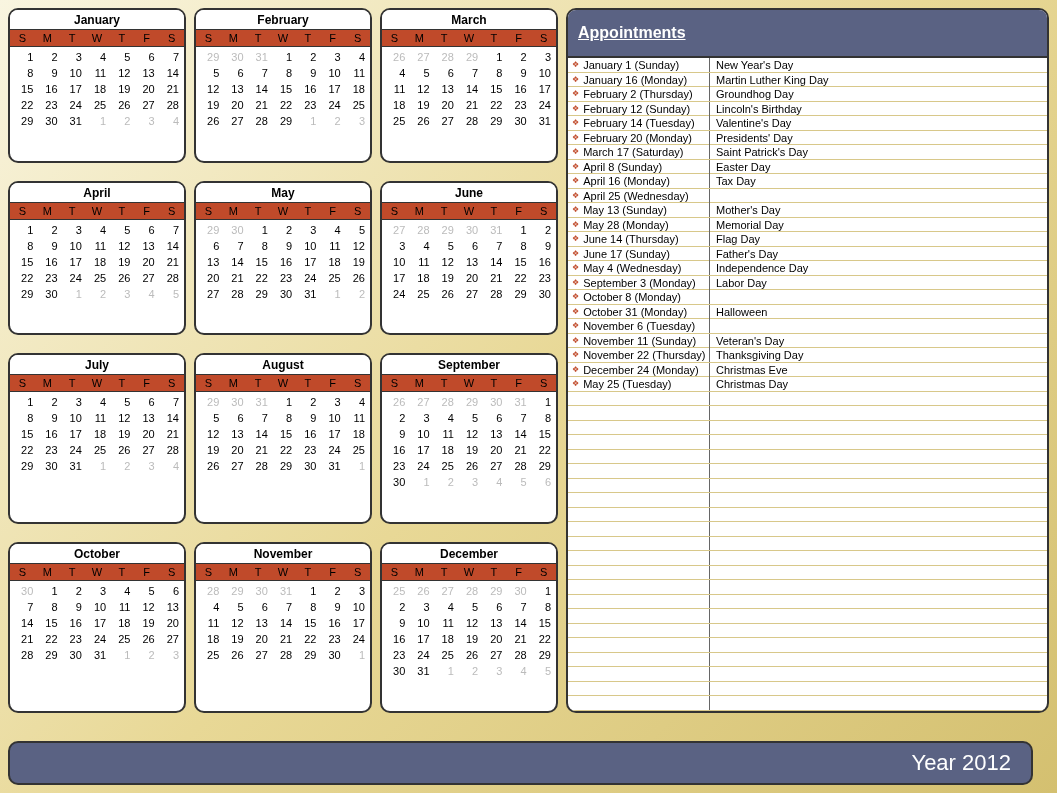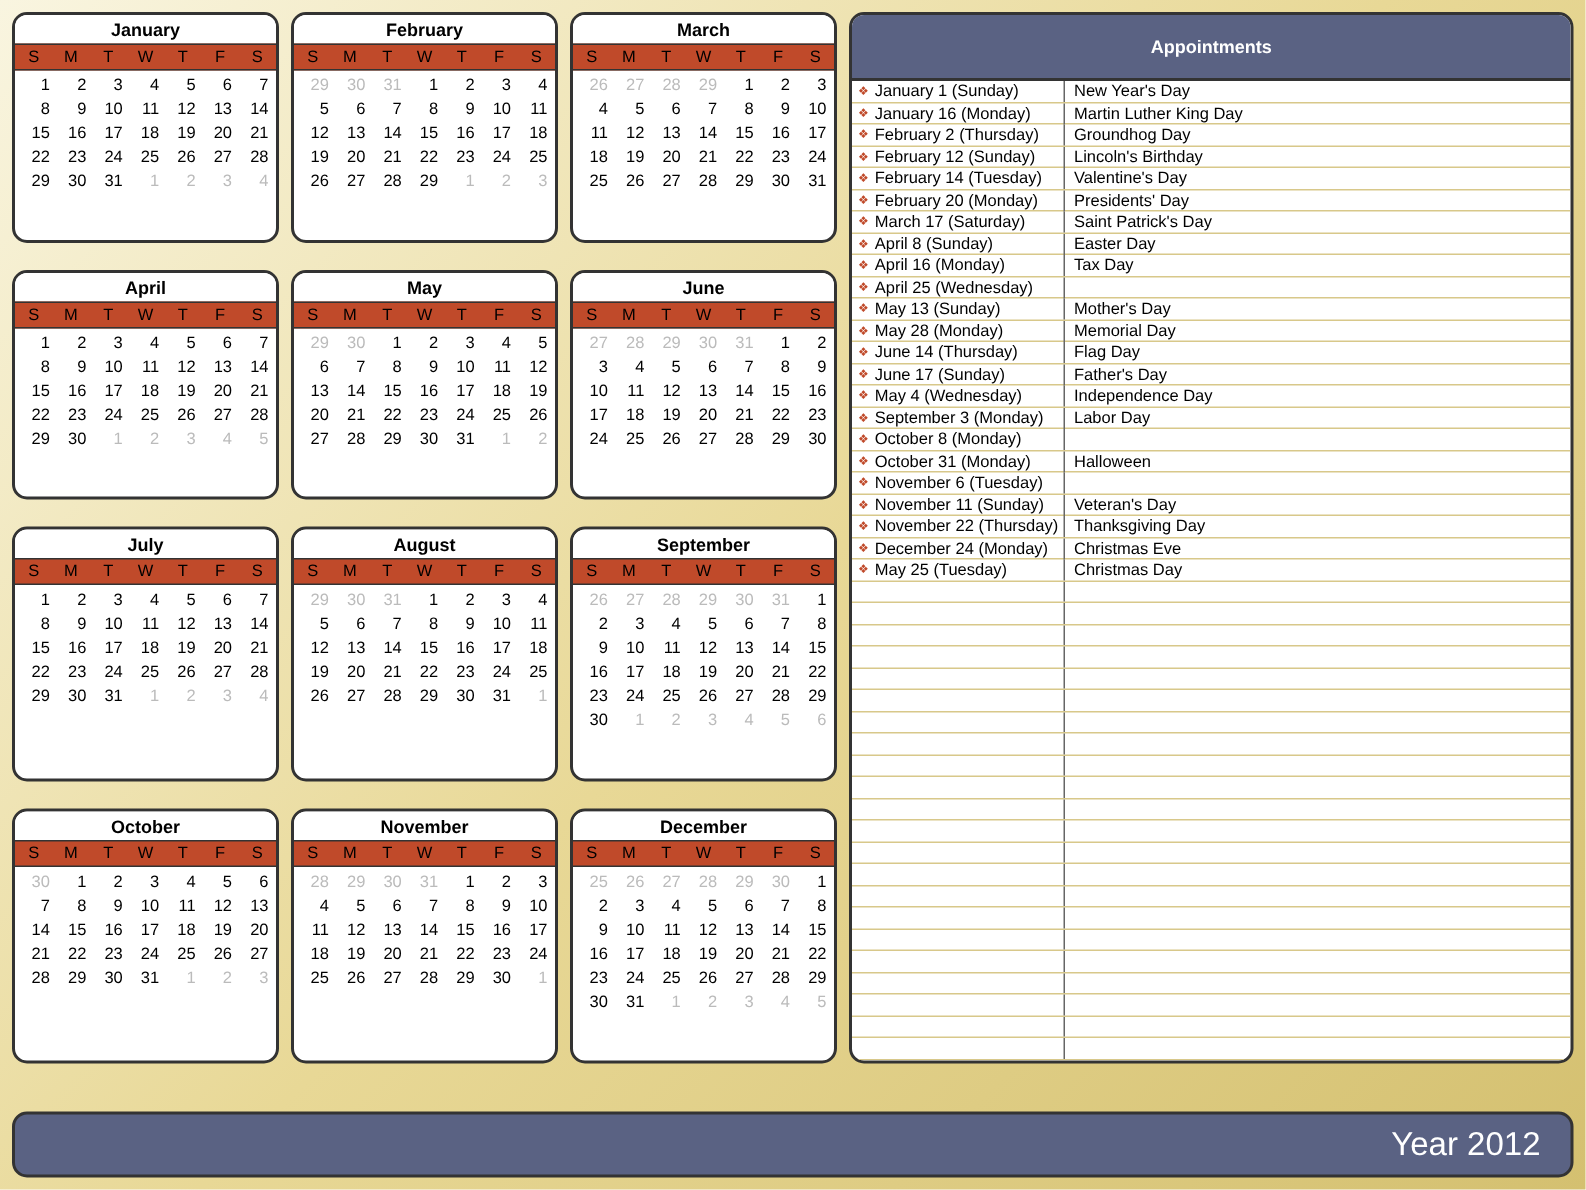--- a/index.html
+++ b/index.html
@@ -66,24 +66,25 @@
     border: 2px solid #333;
     border-radius: 10px;
     overflow: hidden;
     display: flex;
     flex-direction: column;
   }
   .appt-header {
     background: #5a6283;
     color: #fff;
     font-weight: bold;
-    font-size: 12px;
-    text-align: center;
+    font-size: 16px;
+    text-align: left;
     padding: 14px 10px;
     border-bottom: 2px solid #333;
+    text-decoration: underline;
   }
   .appt-body {
     flex: 1;
     overflow: hidden;
   }
   .appt-row {
     display: grid;
     grid-template-columns: 142px 1fr;
     font-size: 11px;
     border-bottom: 1px solid #d8c88a;
@@ -108,21 +109,21 @@
     display: grid;
     grid-template-columns: 142px 1fr;
     border-bottom: 1px solid #d8c88a;
     height: 14.5px;
   }
   .empty-row > div:first-child { border-right: 1px solid #666; }
   
   .year-bar {
     position: absolute;
     left: 8px;
-    right: 8px;
+    right: 24px;
     bottom: 8px;
     height: 44px;
     background: #5a6283;
     border: 2px solid #333;
     border-radius: 10px;
     display: flex;
     align-items: center;
     justify-content: flex-end;
     padding-right: 20px;
   }

